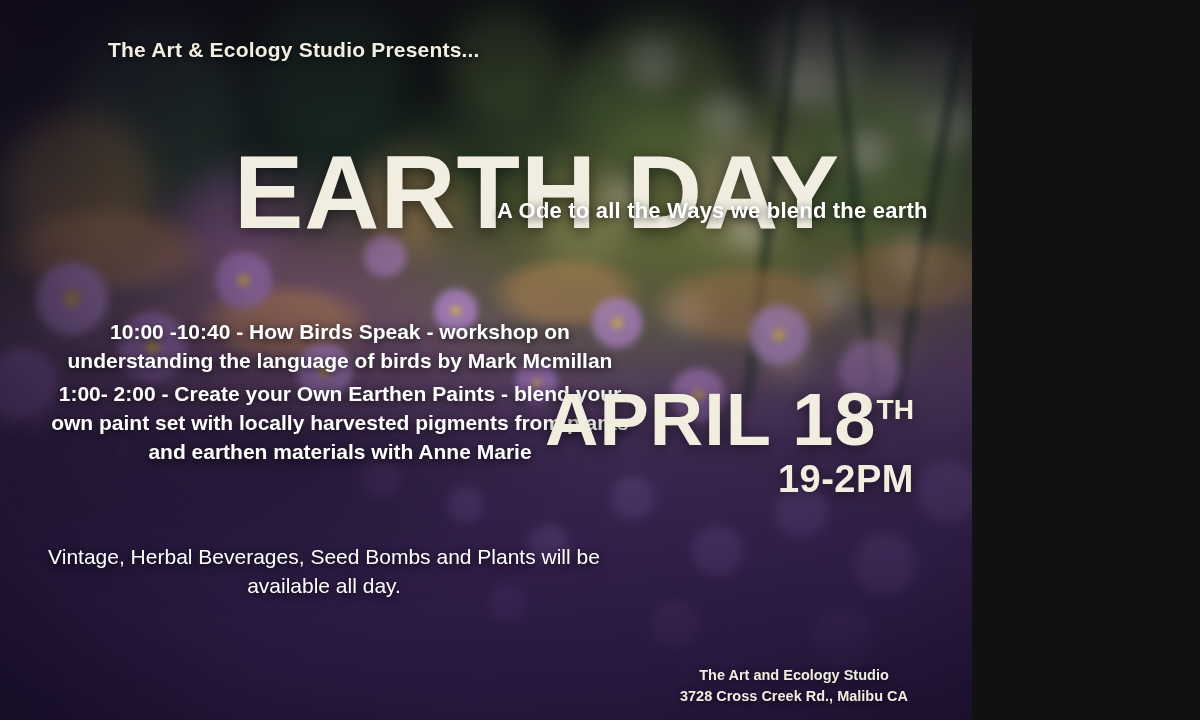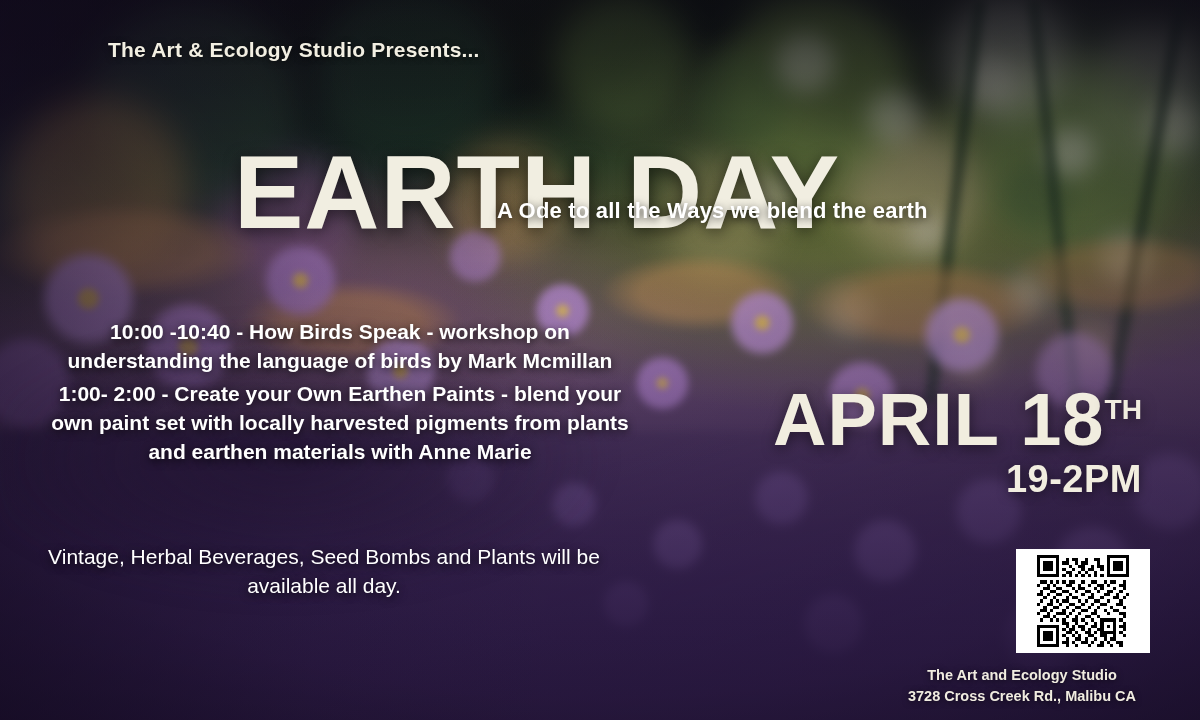--- a/index.html
+++ b/index.html
@@ -7,21 +7,21 @@
     margin: 0;
     padding: 0;
     background: #111;
   }
   body {
     font-family: "Liberation Sans", sans-serif;
   }
 
   .poster {
     position: relative;
-    width: 1200px;
+    width: 972px;
     height: 720px;
     overflow: hidden;
     background: #1d4ed8;
     isolation: isolate;
   }
 
   
 
   .bg-base {
     position: absolute;

